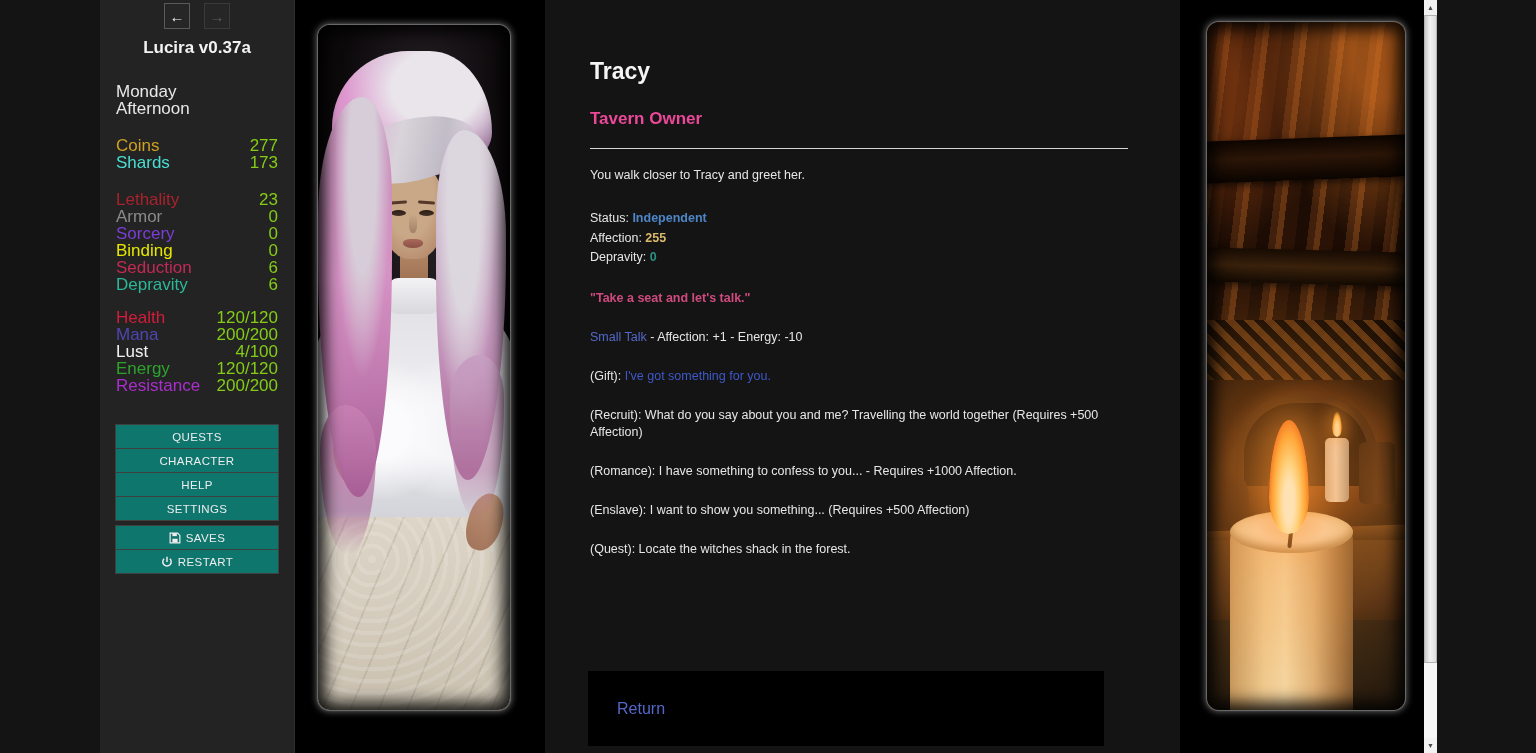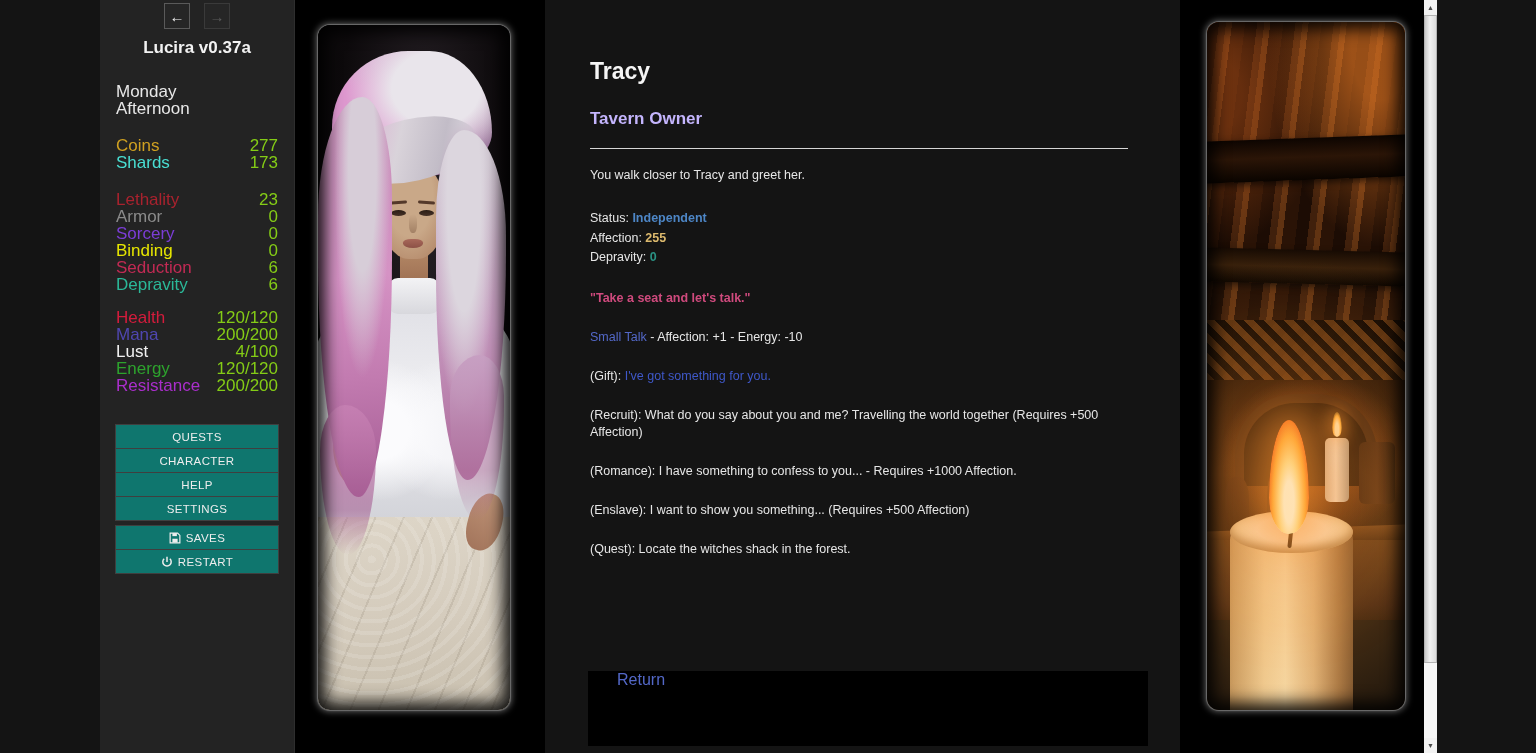--- a/index.html
+++ b/index.html
@@ -112,29 +112,29 @@
   .s-wick { left:82px; top:494px; width:4px; height:32px; background:#15100a; border-radius:2px; transform:rotate(6deg); }
   .s-flame-big { left:62px; top:398px; width:40px; height:114px; border-radius:50% 50% 50% 50% / 68% 68% 32% 32%;
     background:radial-gradient(ellipse at 50% 72%, #fffbe0 0 18%, #ffe291 35%, #ffab38 57%, #f26a1d 73%, rgba(150,40,8,0) 88%);
     box-shadow:0 0 34px 12px rgba(255,150,45,.5), 0 0 95px 48px rgba(255,110,25,.22); }
   .s-glow { inset:0; background:radial-gradient(circle at 42% 74%, rgba(255,160,60,.28) 0 18%, rgba(0,0,0,0) 52%); }
 
   
   .main-col { position:absolute; left:545px; top:0; width:635px; height:753px; background:#141414; color:#e6e6e6; }
   .main-inner { padding:57px 45px 0 45px; font-size:12.5px; line-height:17px; }
   .char-title { font-size:23px; font-weight:bold; color:#f5f5f5; line-height:28px; }
-  .char-subtitle { margin-top:25px; font-size:17px; font-weight:bold; color:#c4b5fd; }
+  .char-subtitle { margin-top:25px; font-size:17px; font-weight:bold; color:#ec4899; }
   .rule { margin-top:21px; border:none; border-top:1px solid #d6d6d6; width:538px; }
   .intro { margin-top:18px; }
   .stat-lines { margin-top:25px; line-height:19.5px; }
   .stat-lines b { font-weight:bold; }
   .quote { margin-top:22px; font-weight:bold; }
   .opt { margin-top:22px; }
   a.glink { text-decoration:none; cursor:pointer; }
-  .return-box { position:absolute; left:43px; top:671px; width:560px; height:75px; background:#000; display:flex; }
+  .return-box { position:absolute; left:43px; top:671px; width:516px; height:75px; background:#000; display:flex; align-items:center; }
   .return-box a { margin-left:29px; }
 
   
   .scrollbar { position:absolute; left:1424px; top:0; width:13px; height:753px; background:#f7f7f7; }
   .sb-btn { position:absolute; left:0; width:13px; height:15px; background:#f2f2f2; color:#4a4a4a; font-size:7px;
             display:flex; align-items:center; justify-content:center; cursor:pointer; }
   .sb-up { top:0; } .sb-down { bottom:0; }
   .sb-thumb { position:absolute; left:0; top:15px; width:13px; height:648px; cursor:pointer;
     background:linear-gradient(90deg,#c9c9c9,#f1f1f1 45%,#dcdcdc); border:1px solid #b3b3b3; }
 </style>

